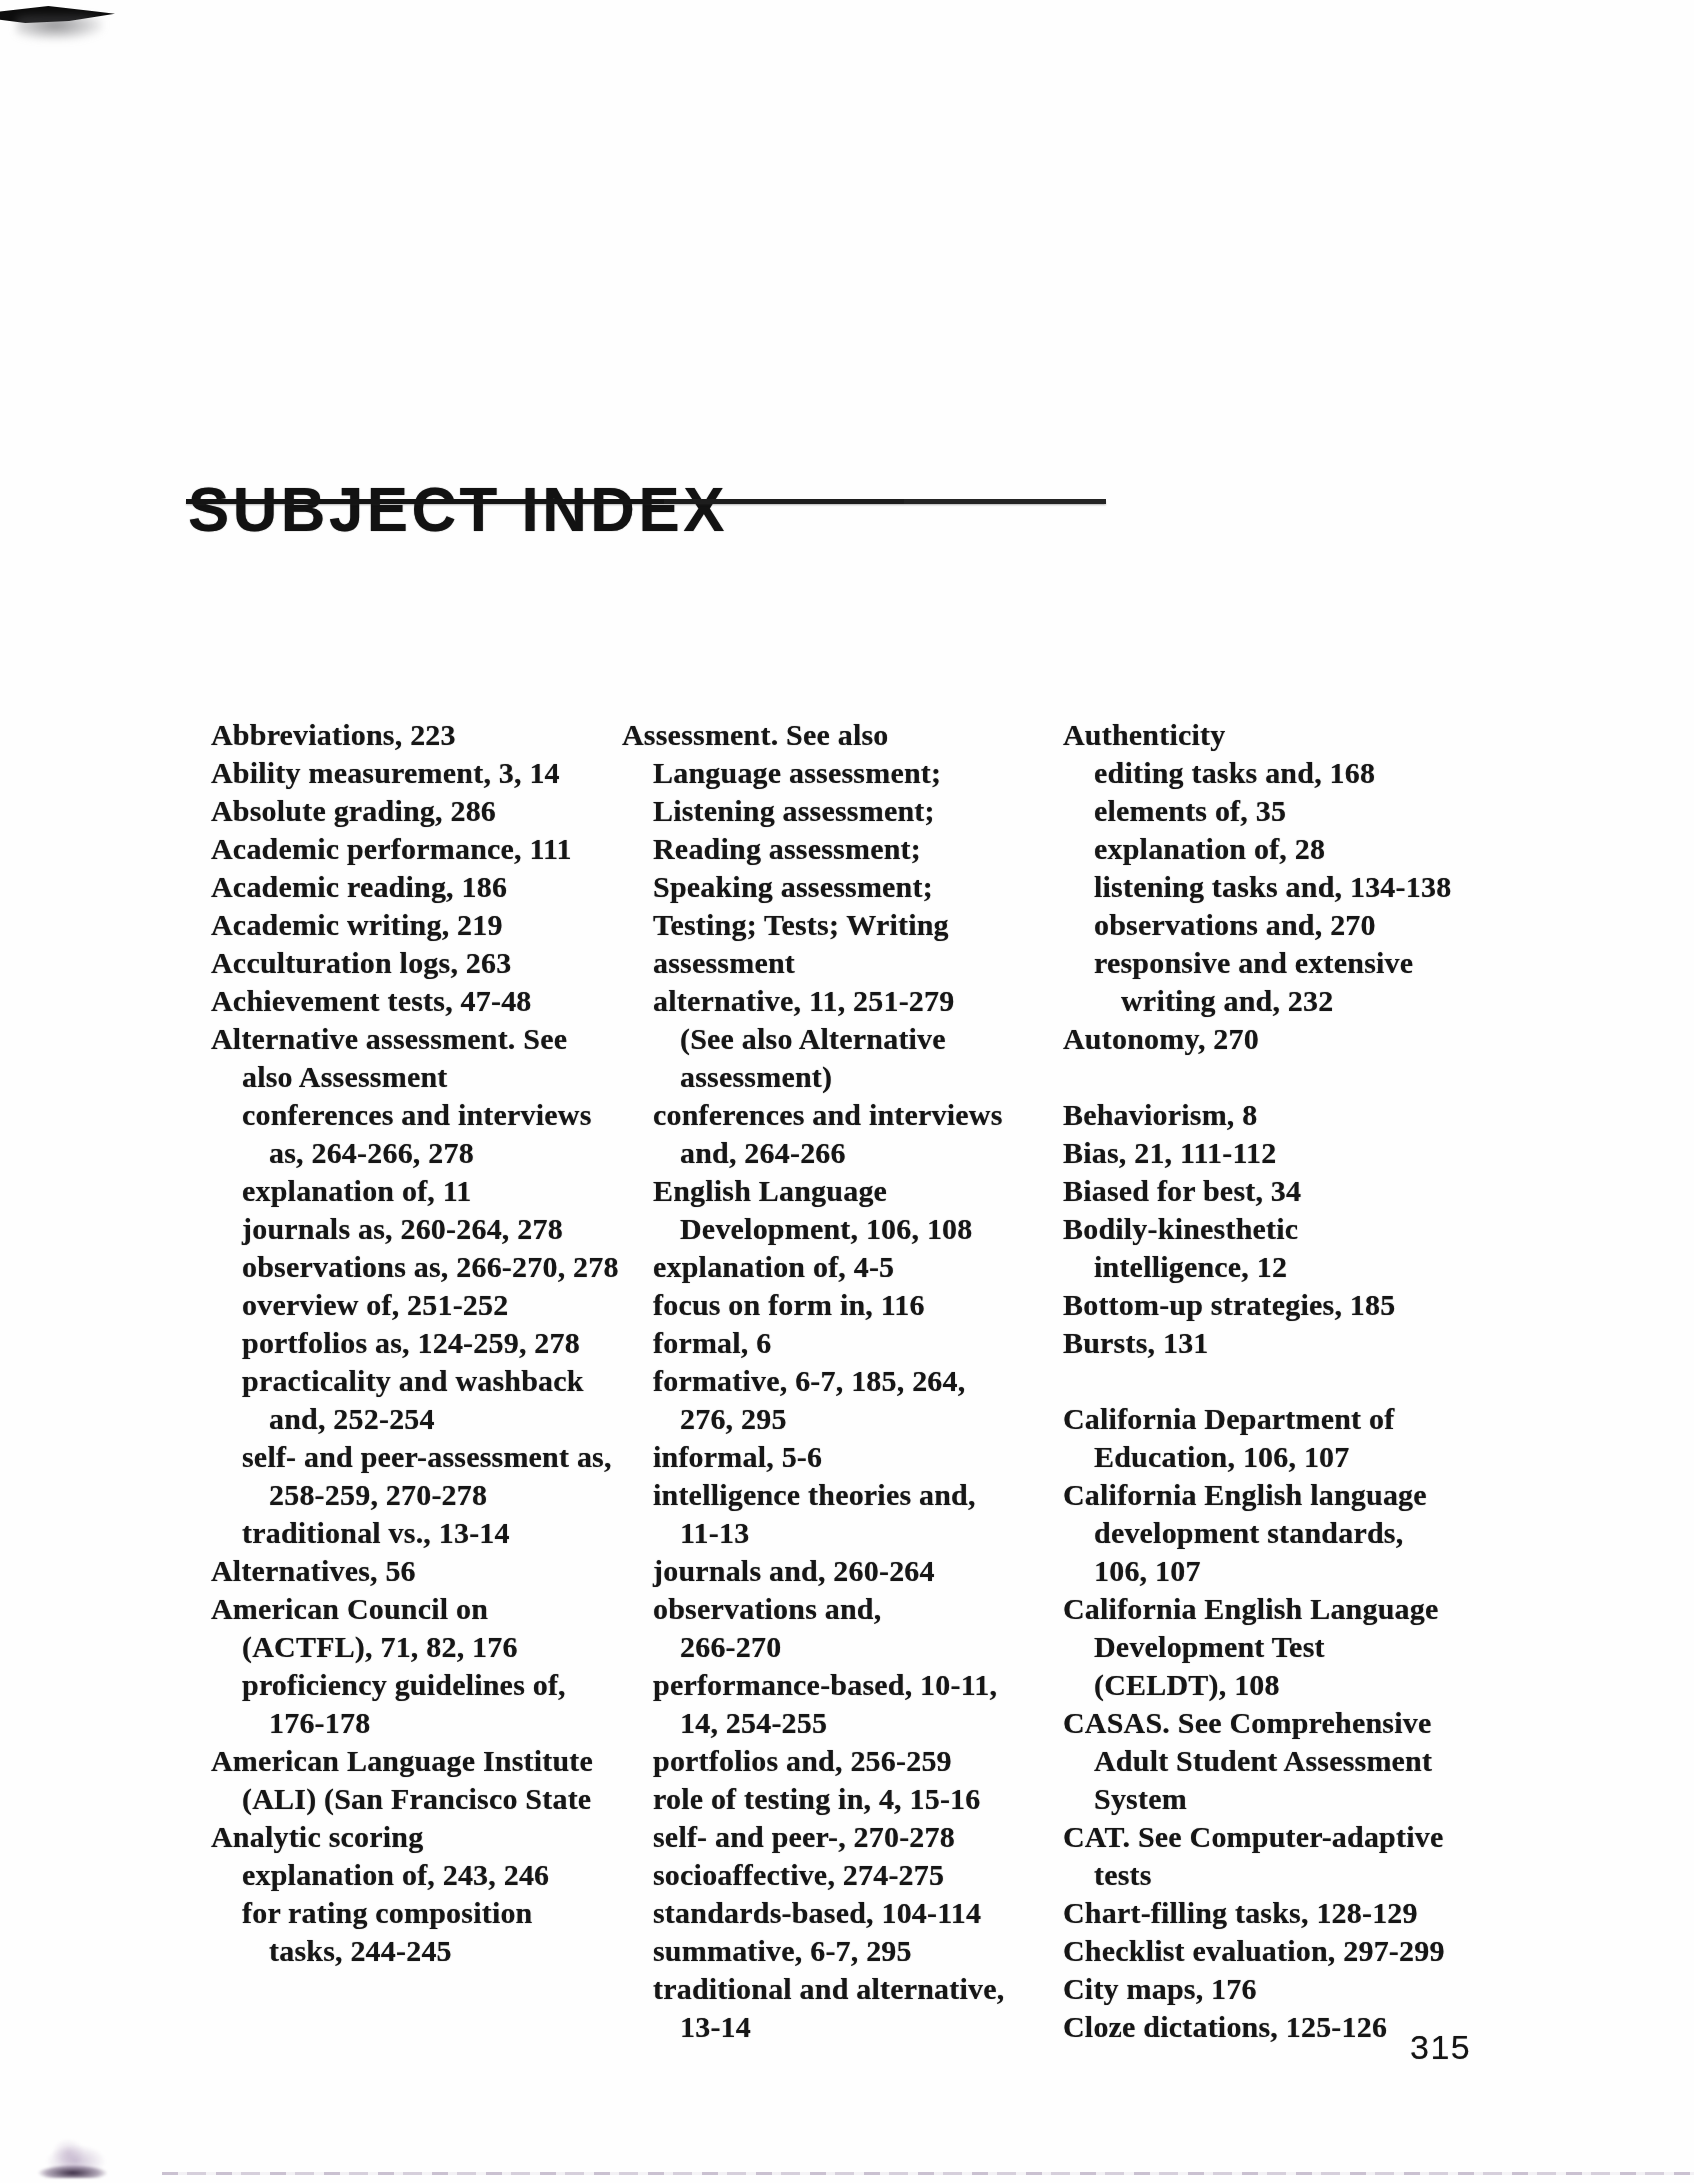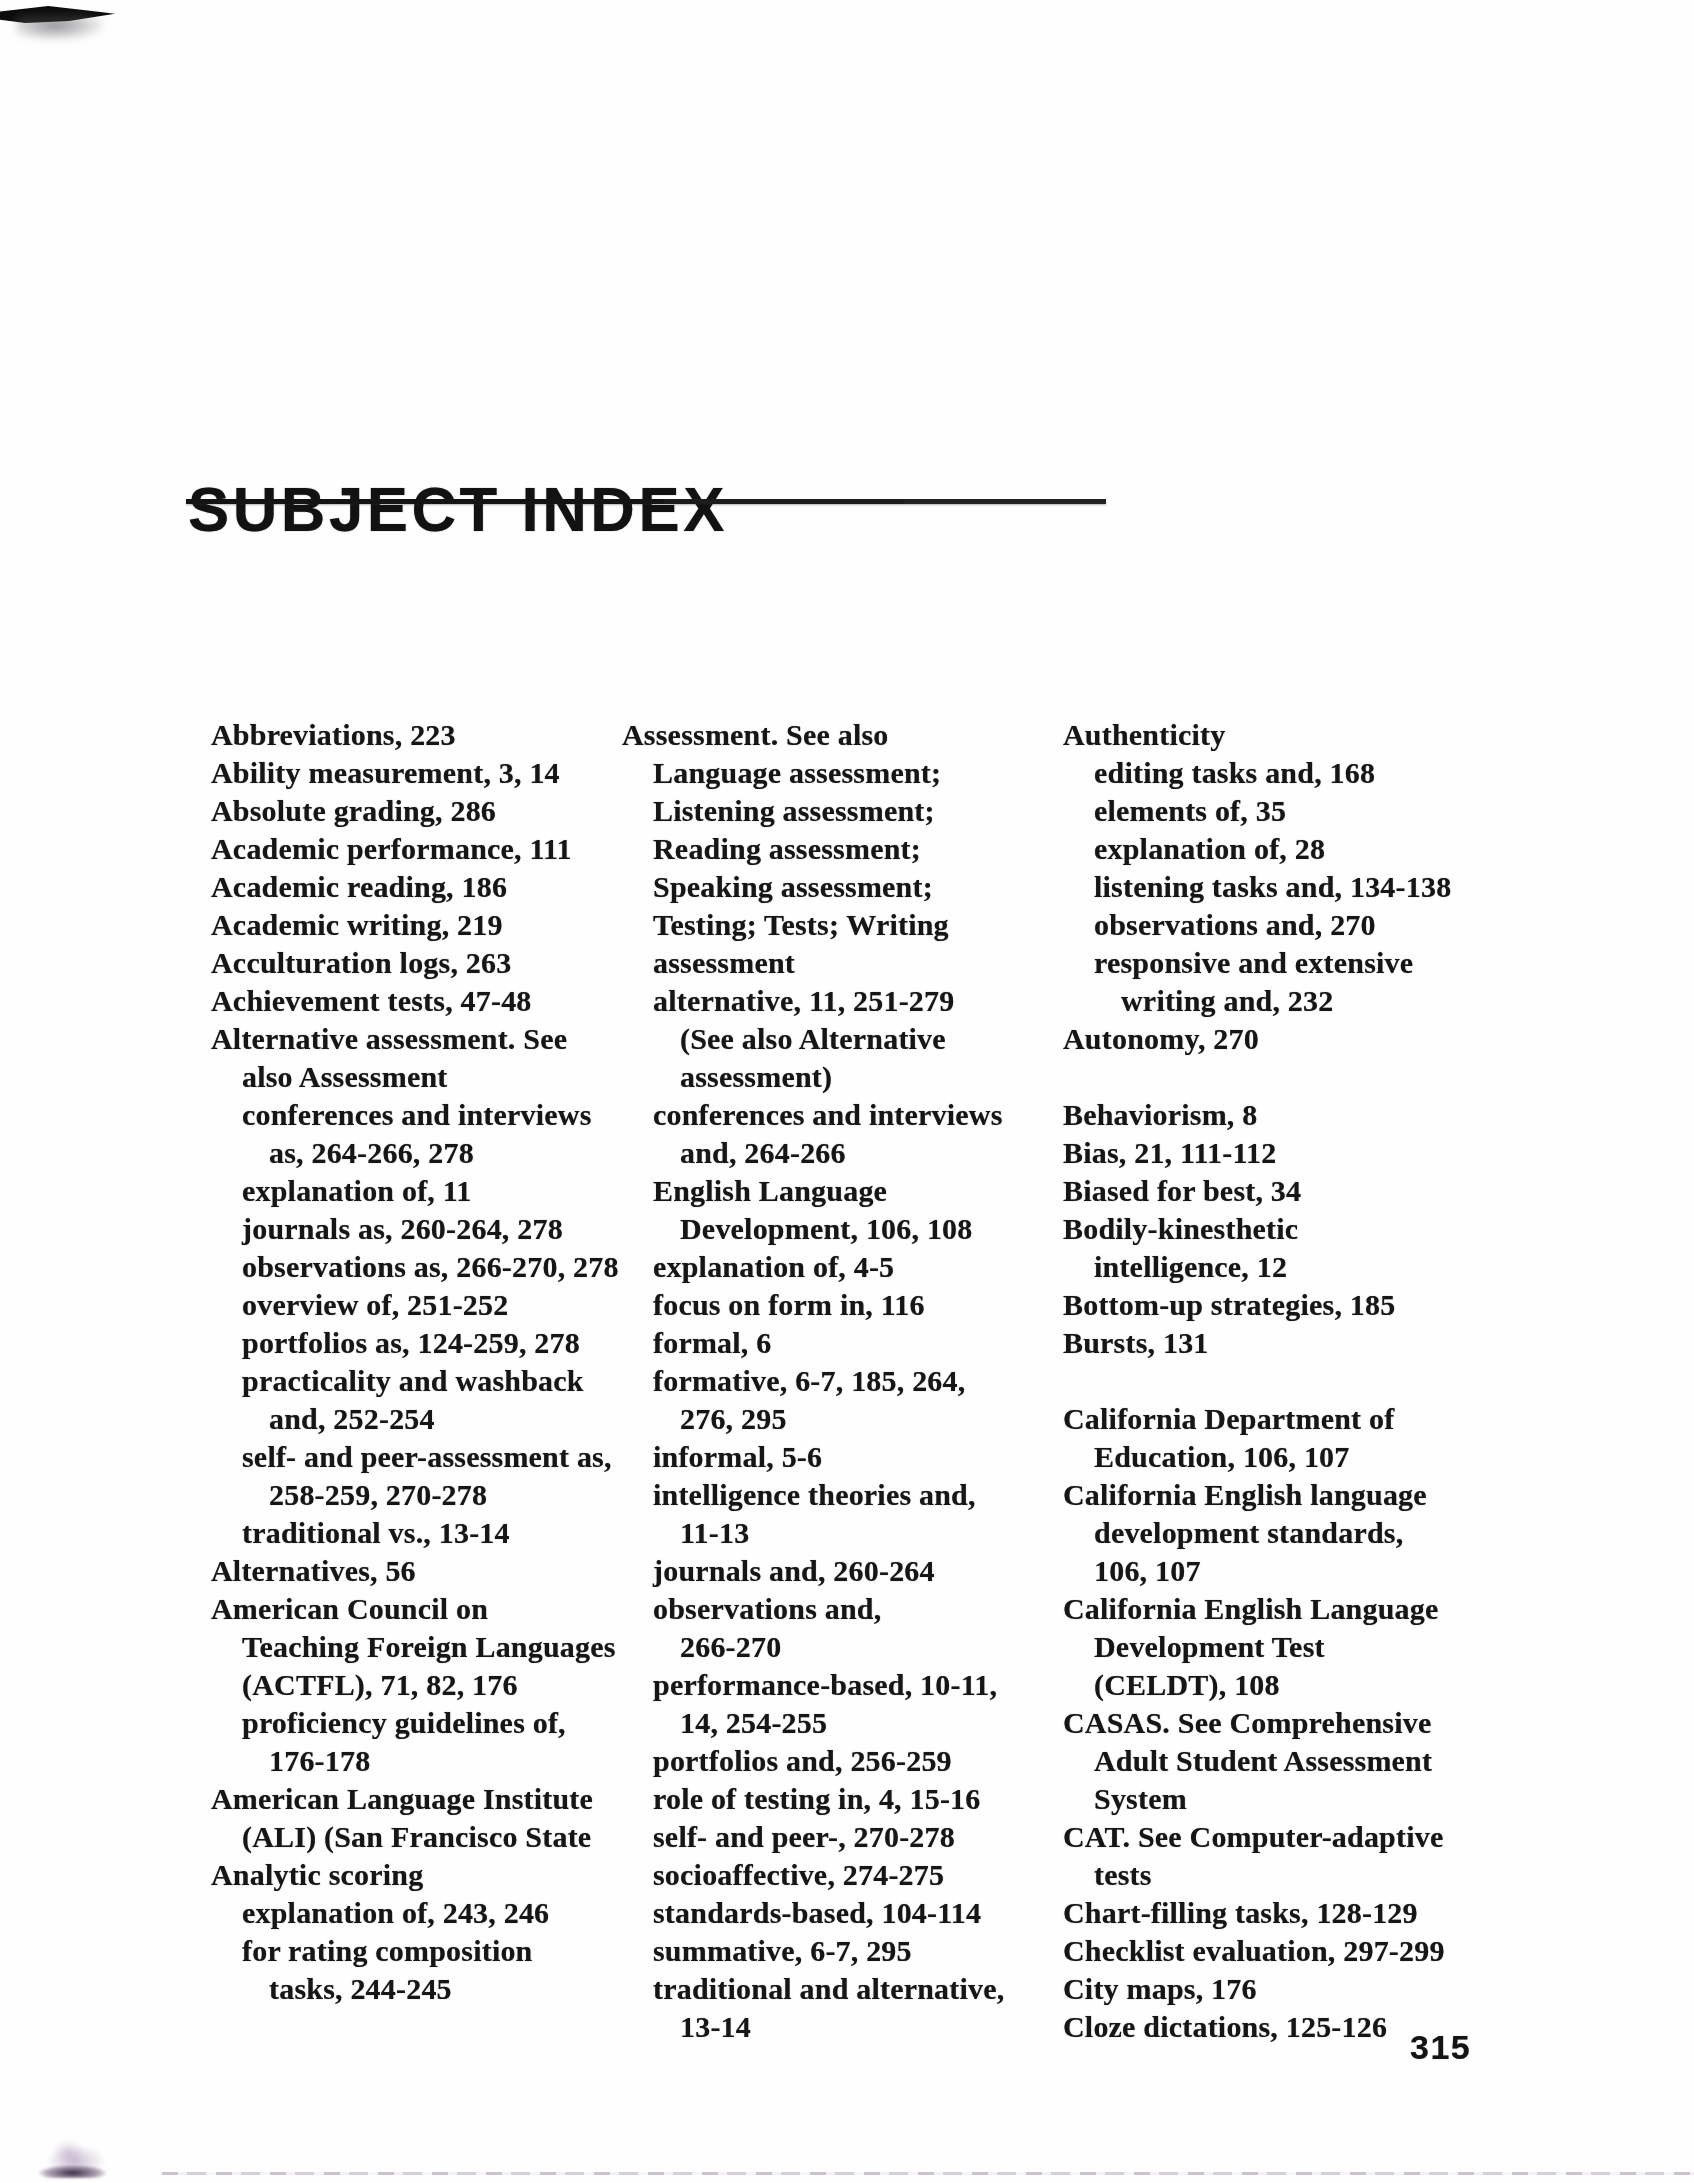--- a/index.html
+++ b/index.html
@@ -69,21 +69,21 @@
     white-space:nowrap;
     letter-spacing:0.2px;
     text-shadow:0 0 1px rgba(20,20,20,.55);
   }
   .ind1{padding-left:31px;}
   .ind2{padding-left:58px;}
   .it{}
   
   .pagenum{
     position:absolute;left:1410px;top:2028px;
-    font-size:34px;font-weight:bold;color:#141414;
+    font-size:34px;font-weight:normal;color:#141414;
     font-family:"Liberation Sans", sans-serif;
     letter-spacing:1.5px;
     text-shadow:0 0 0.9px rgba(20,20,20,.5);
   }
 </style>
 </head>
 <body>
 
 <div>
 
@@ -112,21 +112,20 @@
         <div class="line ind1"><span>observations as, 266-270, 278</span></div>
         <div class="line ind1"><span>overview of, 251-252</span></div>
         <div class="line ind1"><span>portfolios as, 124-259, 278</span></div>
         <div class="line ind1"><span>practicality and washback</span></div>
         <div class="line ind2"><span>and, 252-254</span></div>
         <div class="line ind1"><span>self- and peer-assessment as,</span></div>
         <div class="line ind2"><span>258-259, 270-278</span></div>
         <div class="line ind1"><span>traditional vs., 13-14</span></div>
         <div class="line"><span>Alternatives, 56</span></div>
         <div class="line"><span>American Council on</span></div>
-        <div class="line ind1"><span>Teaching Foreign Languages</span></div>
         <div class="line ind1"><span>(ACTFL), 71, 82, 176</span></div>
         <div class="line ind1"><span>proficiency guidelines of,</span></div>
         <div class="line ind2"><span>176-178</span></div>
         <div class="line"><span>American Language Institute</span></div>
         <div class="line ind1"><span>(ALI) (San Francisco State</span></div>
         <div class="line"><span>Analytic scoring</span></div>
         <div class="line ind1"><span>explanation of, 243, 246</span></div>
         <div class="line ind1"><span>for rating composition</span></div>
         <div class="line ind2"><span>tasks, 244-245</span></div>
       </div>

